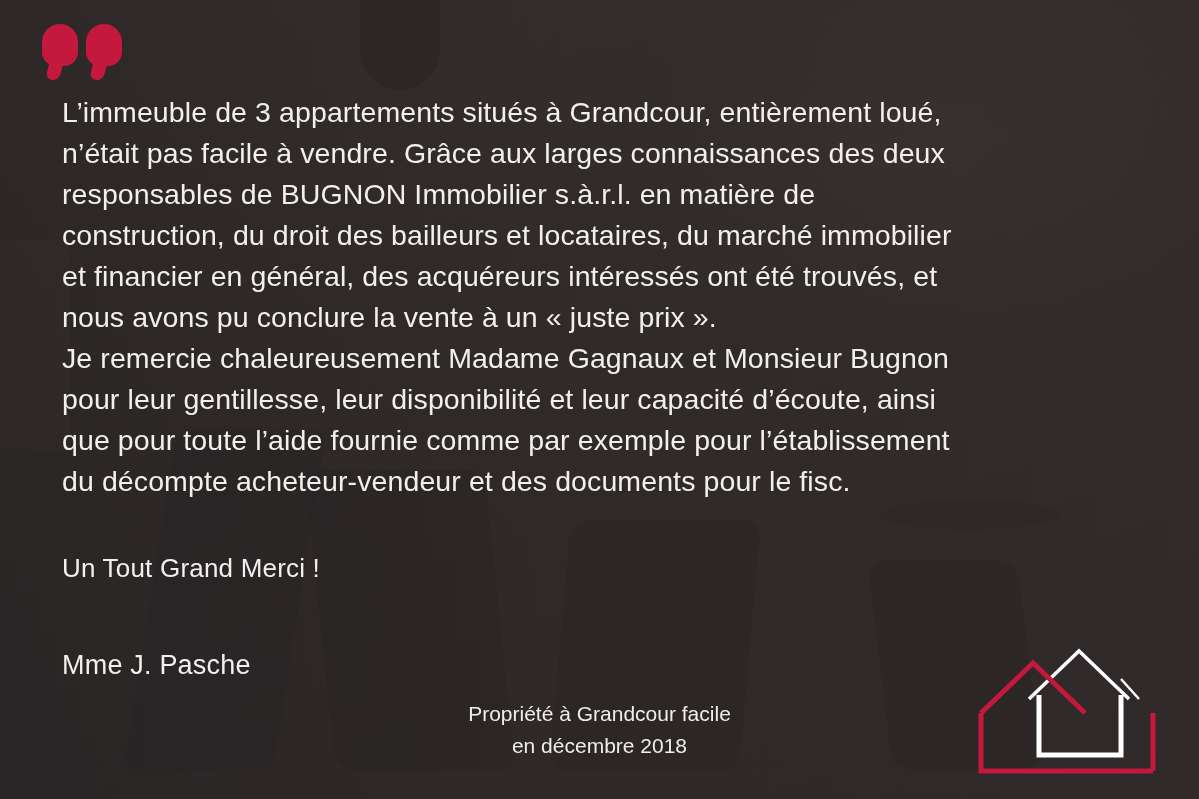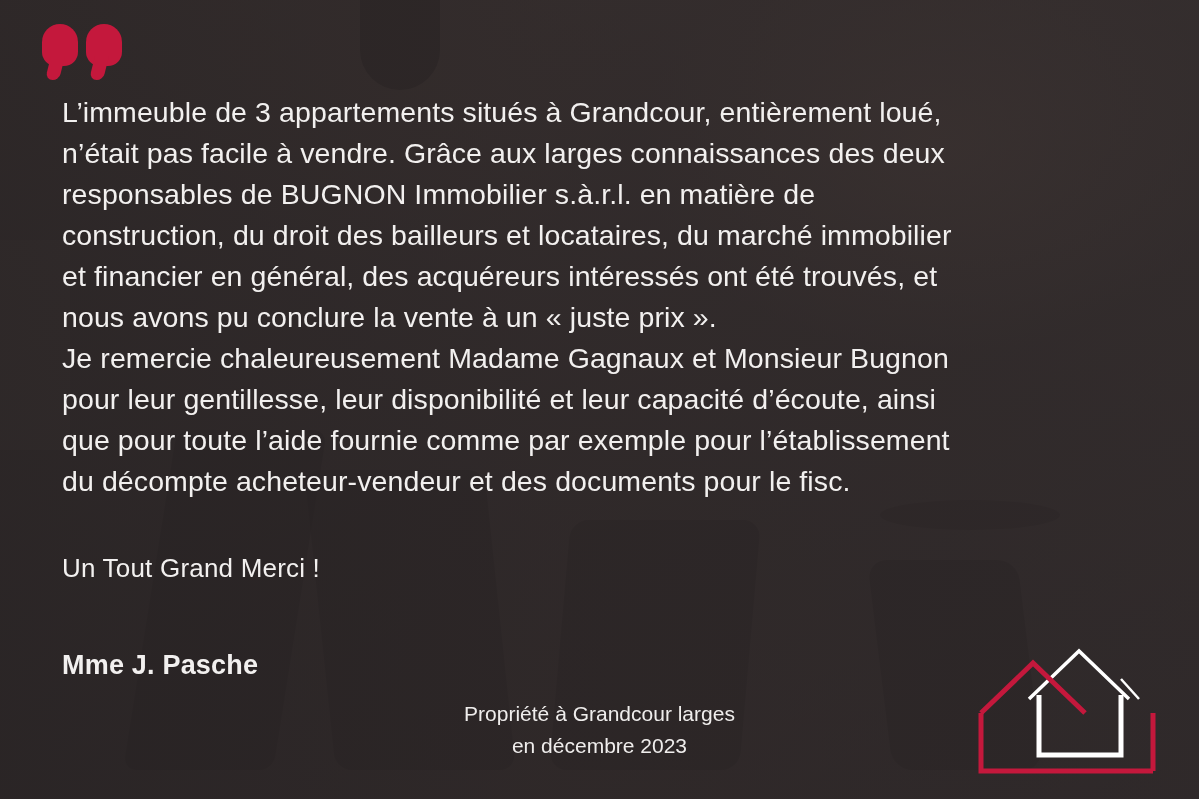--- a/index.html
+++ b/index.html
@@ -107,21 +107,21 @@
     font-weight: 400;
     letter-spacing: 0.2px;
   }
 
   .author {
     position: absolute;
     left: 62px;
     top: 650px;
     color: #f2f0ef;
     font-size: 27px;
-    font-weight: 700;
+    font-weight: 400;
     letter-spacing: 0.2px;
   }
 
   .caption {
     position: absolute;
     left: 0;
     right: 0;
     top: 698px;
     text-align: center;
     color: #efedec;
@@ -174,22 +174,22 @@
 Je remercie chaleureusement Madame Gagnaux et Monsieur Bugnon
 pour leur gentillesse, leur disponibilité et leur capacité d’écoute, ainsi
 que pour toute l’aide fournie comme par exemple pour l’établissement
 du décompte acheteur-vendeur et des documents pour le fisc.</div>
 
     <div class="closing">Un Tout Grand Merci !</div>
 
     <div class="author">Mme J. Pasche</div>
 
     <div class="caption">
-      <div>Propriété à Grandcour larges</div>
-      <div>en décembre 2023</div>
+      <div>Propriété à Grandcour facile</div>
+      <div>en décembre 2018</div>
     </div>
 
     <svg class="house-logo" viewBox="0 0 210 160">
 
       <path d="M58 78 L108 30 L158 78" fill="none" stroke="#ffffff" stroke-width="3.5"></path>
       <path d="M68 74 L68 134 L150 134 L150 74" fill="none" stroke="#ffffff" stroke-width="5"></path>
       <path d="M150 58 L168 78" fill="none" stroke="#ffffff" stroke-width="2.5"></path>
 
       <path d="M10 92 L62 42 L114 92" fill="none" stroke="#c4183c" stroke-width="5"></path>
       <path d="M10 92 L10 150 L182 150" fill="none" stroke="#c4183c" stroke-width="5"></path>

